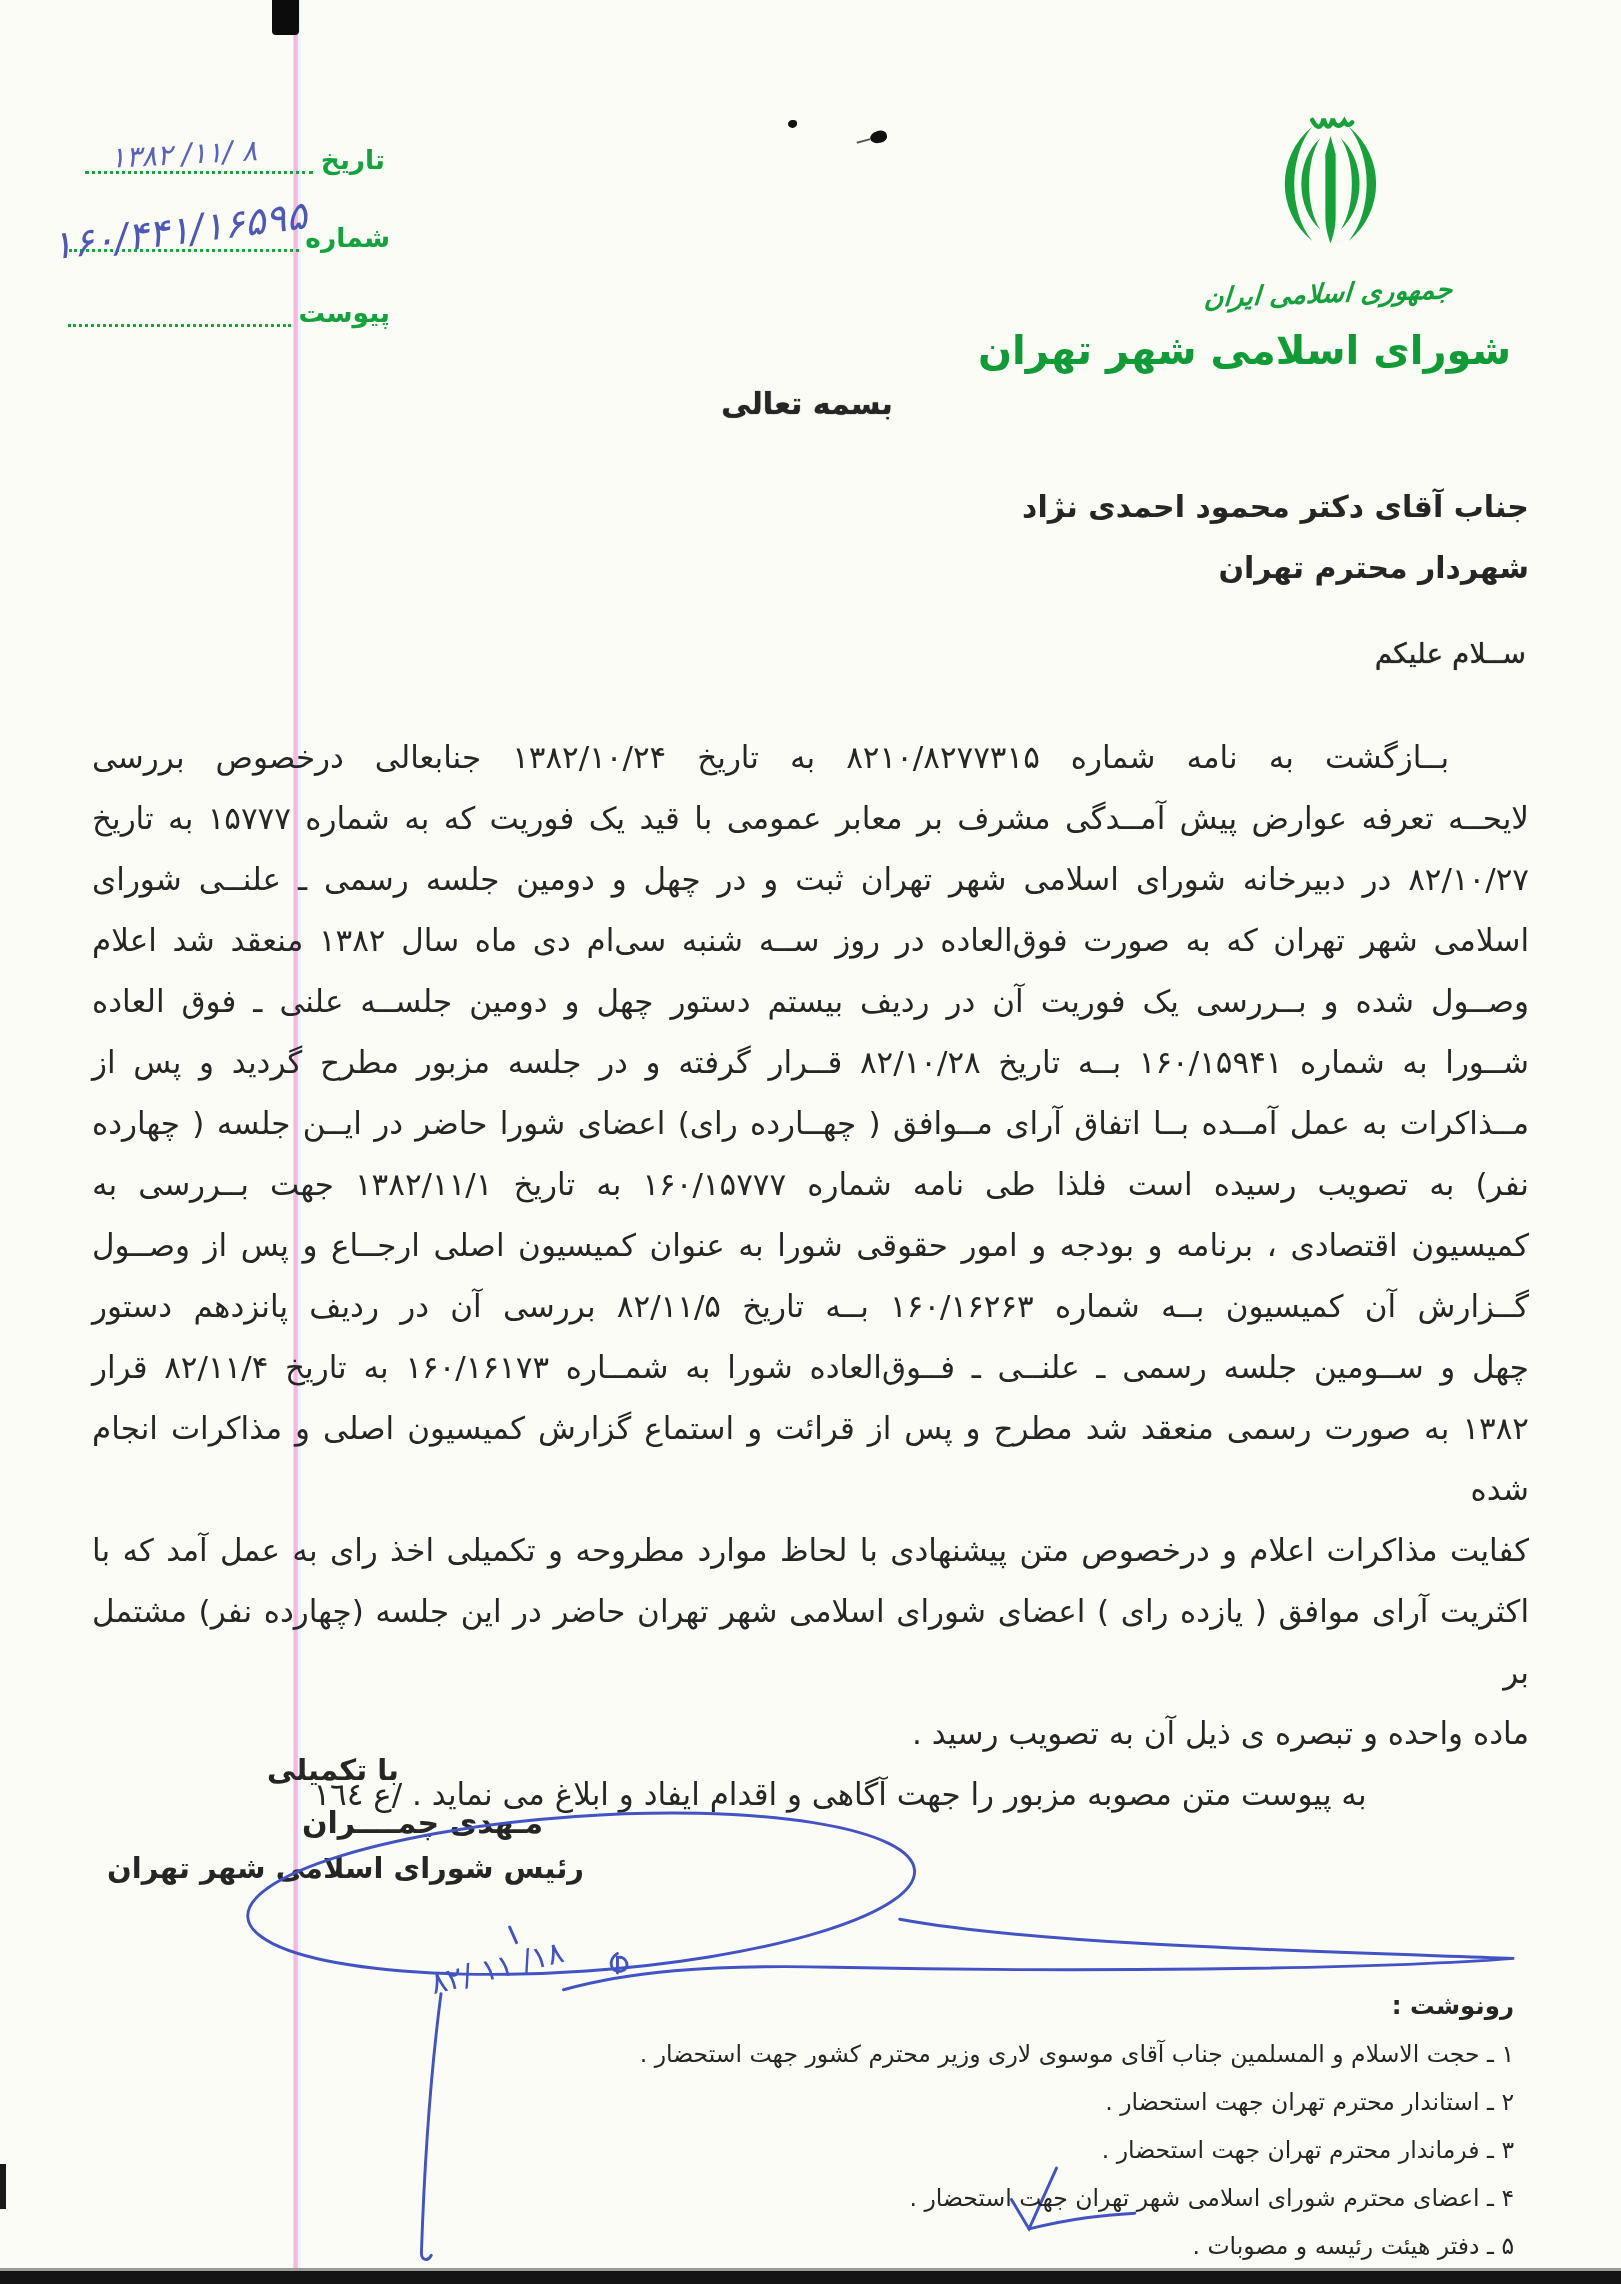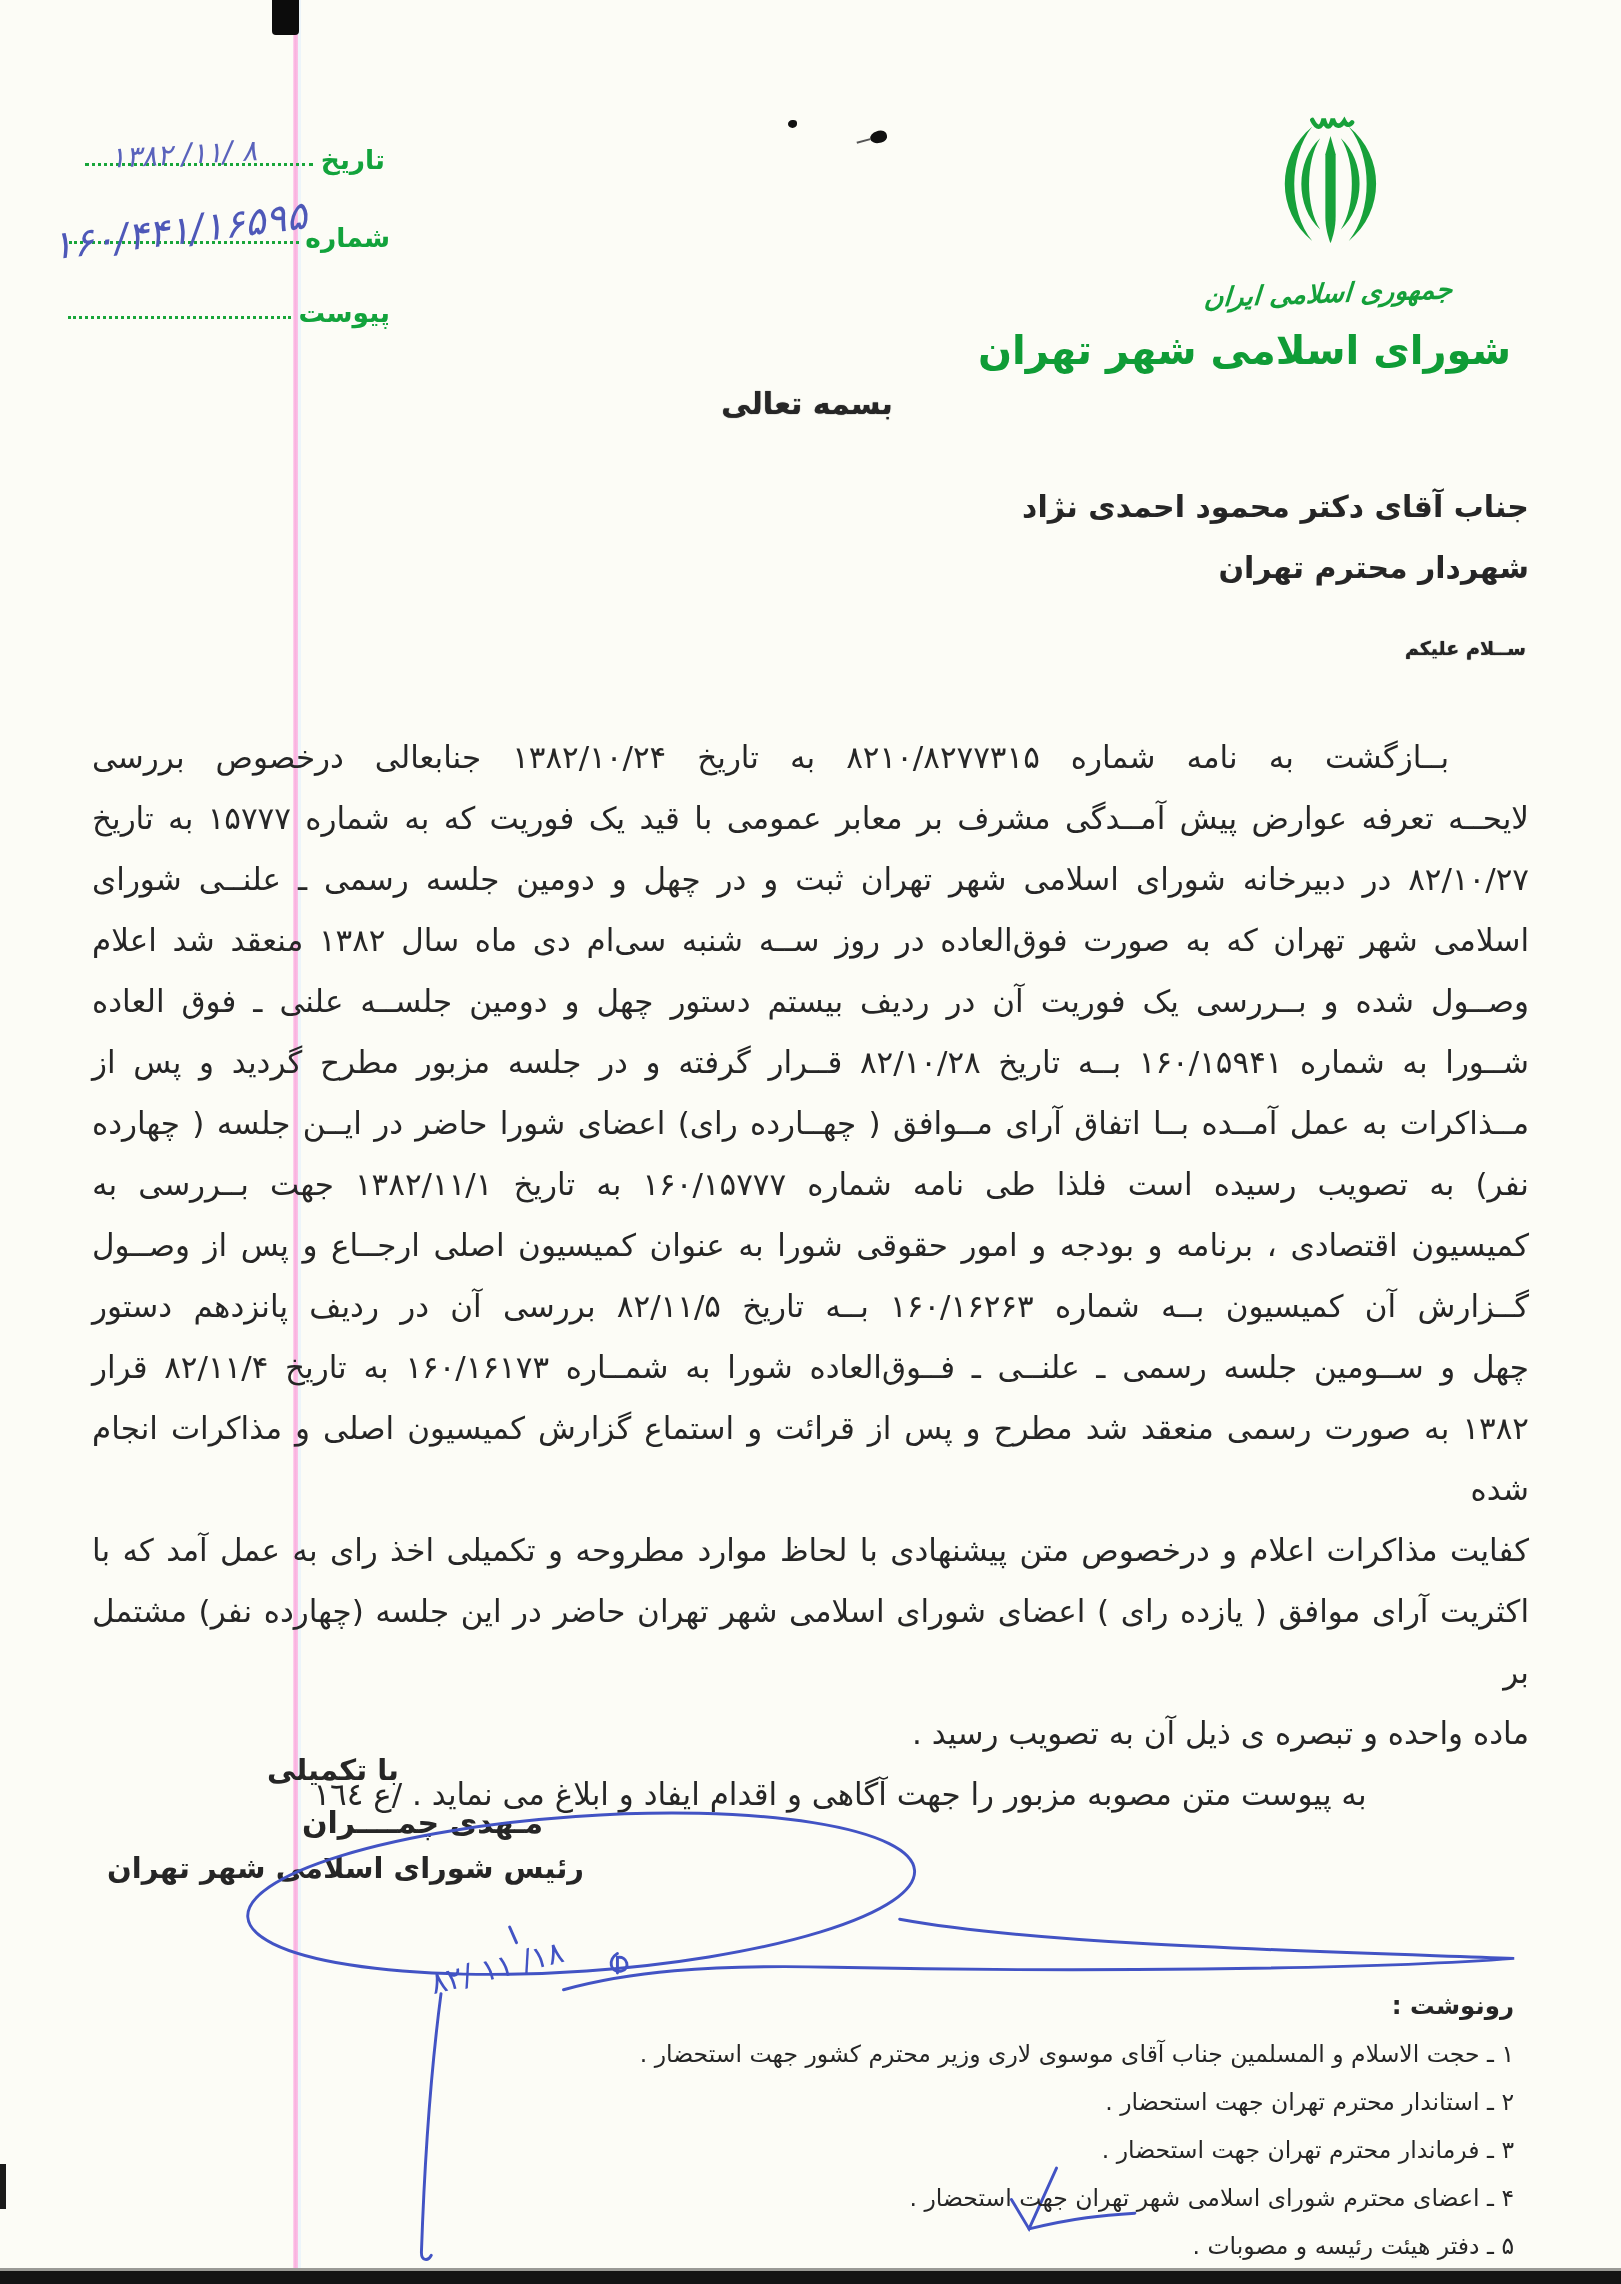--- a/index.html
+++ b/index.html
@@ -18,37 +18,37 @@
     background:linear-gradient(90deg,#ffd9ef,#f9aede 40%,#fbc4e6);}
   .fold-line-halo{position:absolute;left:298px;top:0;width:2.9px;height:2285px;background:#e8f2fb;opacity:.8;}
   .top-notch{position:absolute;left:272px;top:0;width:27.4px;height:35px;background:#0c0c0c;border-radius:0 0 3.9px 3.9px;}
   .bottom-bar{position:absolute;left:0;bottom:0;width:1621px;height:13.7px;background:#141414;}
   .bottom-bar-edge{position:absolute;left:0;bottom:13.7px;width:1621px;height:2.9px;background:#9a9a96;}
   .left-edge-mark{position:absolute;left:0;top:2164px;width:5.9px;height:45px;background:#1a1a1a;}
   .ink-dot-a{position:absolute;left:788px;top:120px;width:8.8px;height:7.8px;background:#111;border-radius:50% 40% 50% 50%;}
   .ink-dot-b{position:absolute;left:870px;top:131px;width:16.7px;height:11.8px;background:#111;border-radius:60% 50% 50% 60%;transform:rotate(-15deg);}
   .ink-dot-b::before{content:"";position:absolute;left:-13.7px;top:4.9px;width:13.7px;height:2px;background:#555;}
   
-  .hl-row{position:absolute;display:flex;align-items:center;}
+  .hl-row{position:absolute;display:flex;align-items:flex-end;}
   .hl-label{color:#12a33c;font-weight:bold;font-size:26.5px;line-height:1;}
   .hl-dots{border-bottom:3.9px dotted #18a53a;height:7.8px;}
   .hw{color:#5a63bc;font-style:italic;direction:ltr;unicode-bidi:bidi-override;white-space:nowrap;}
   .hw-date{position:absolute;left:110px;top:137px;font-size:29px;transform:rotate(-3deg);letter-spacing:3.9px;}
   .hw-num{position:absolute;left:51px;top:208px;font-size:39px;transform:rotate(-7deg);letter-spacing:2px;color:#4e58b8;}
   
   .emblem{position:absolute;left:1262px;top:98px;width:137px;height:181px;}
   .rep-title{position:absolute;left:1227px;top:277px;width:225px;text-align:center;
     color:#14a03a;font-size:26.5px;font-weight:bold;font-style:italic;transform:skewX(-6deg) rotate(-2deg);white-space:nowrap;}
   .org-title{position:absolute;left:1188px;top:327px;width:323px;text-align:center;
     color:#0f9c36;font-size:40px;font-weight:bold;white-space:nowrap;}
   
   .besmele{position:absolute;left:50%;transform:translateX(-52%);top:386px;
     font-size:30px;font-weight:bold;letter-spacing:1px;text-shadow:0 0 1px #333;}
   .recipient{position:absolute;right:92px;top:476px;text-align:right;font-weight:bold;font-size:30px;line-height:61px;}
-  .salutation{position:absolute;right:95px;top:637px;font-weight:bold;font-size:19px;text-shadow:0 0 1px #222;}
+  .salutation{position:absolute;right:95px;top:637px;font-weight:normal;font-size:28px;text-shadow:0 0 1px #222;}
   .body{position:absolute;right:92px;top:727px;width:1437px;font-size:31px;line-height:61px;}
   .bline{text-align:justify;text-align-last:justify;white-space:normal;}
   .bline.first{padding-right:80px;}
   .bline.last{text-align:right;text-align-last:right;}
   .bline.center{text-align:left;text-align-last:center;padding-left:59px;}
   
   .closing{position:absolute;left:261px;top:1753px;width:323px;text-align:right;font-weight:bold;}
   .closing .respect{font-size:29px;padding-left:5.9px;text-align:left;}
   .closing .name{font-size:30px;margin-top:17.6px;text-align:center;}
   .closing .title{font-size:29px;margin-top:11.8px;white-space:nowrap;text-align:center;}

